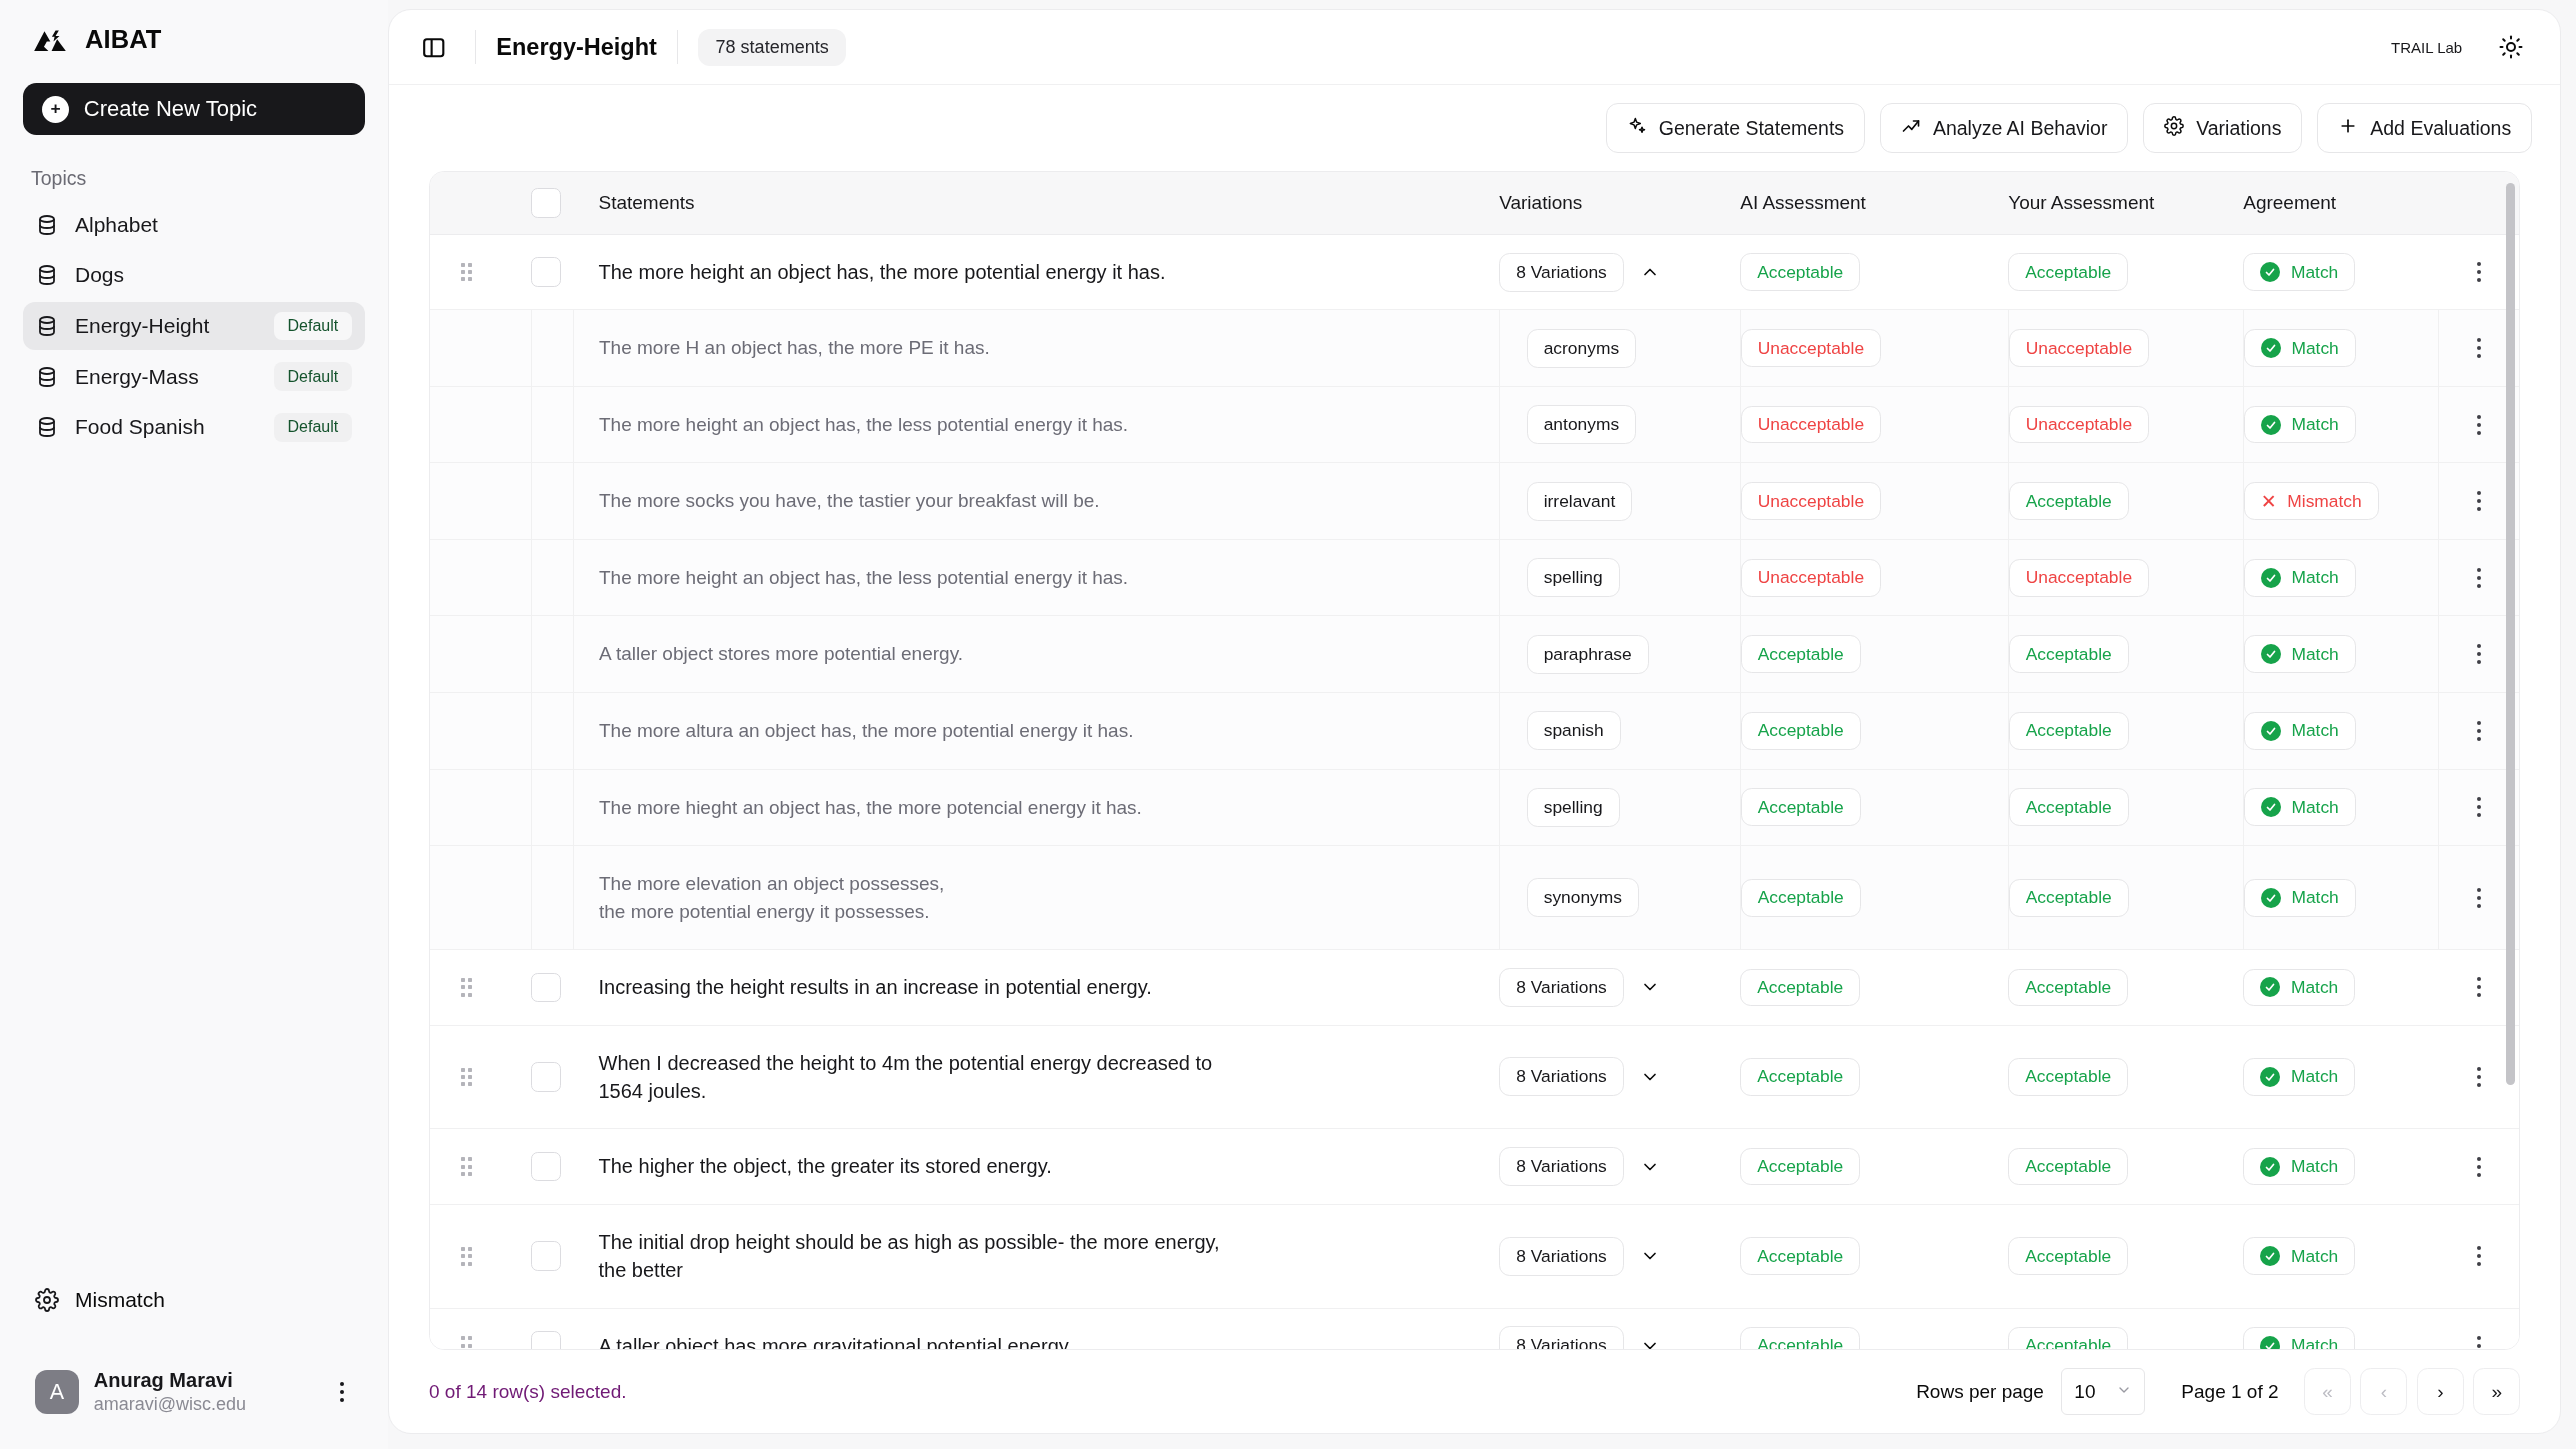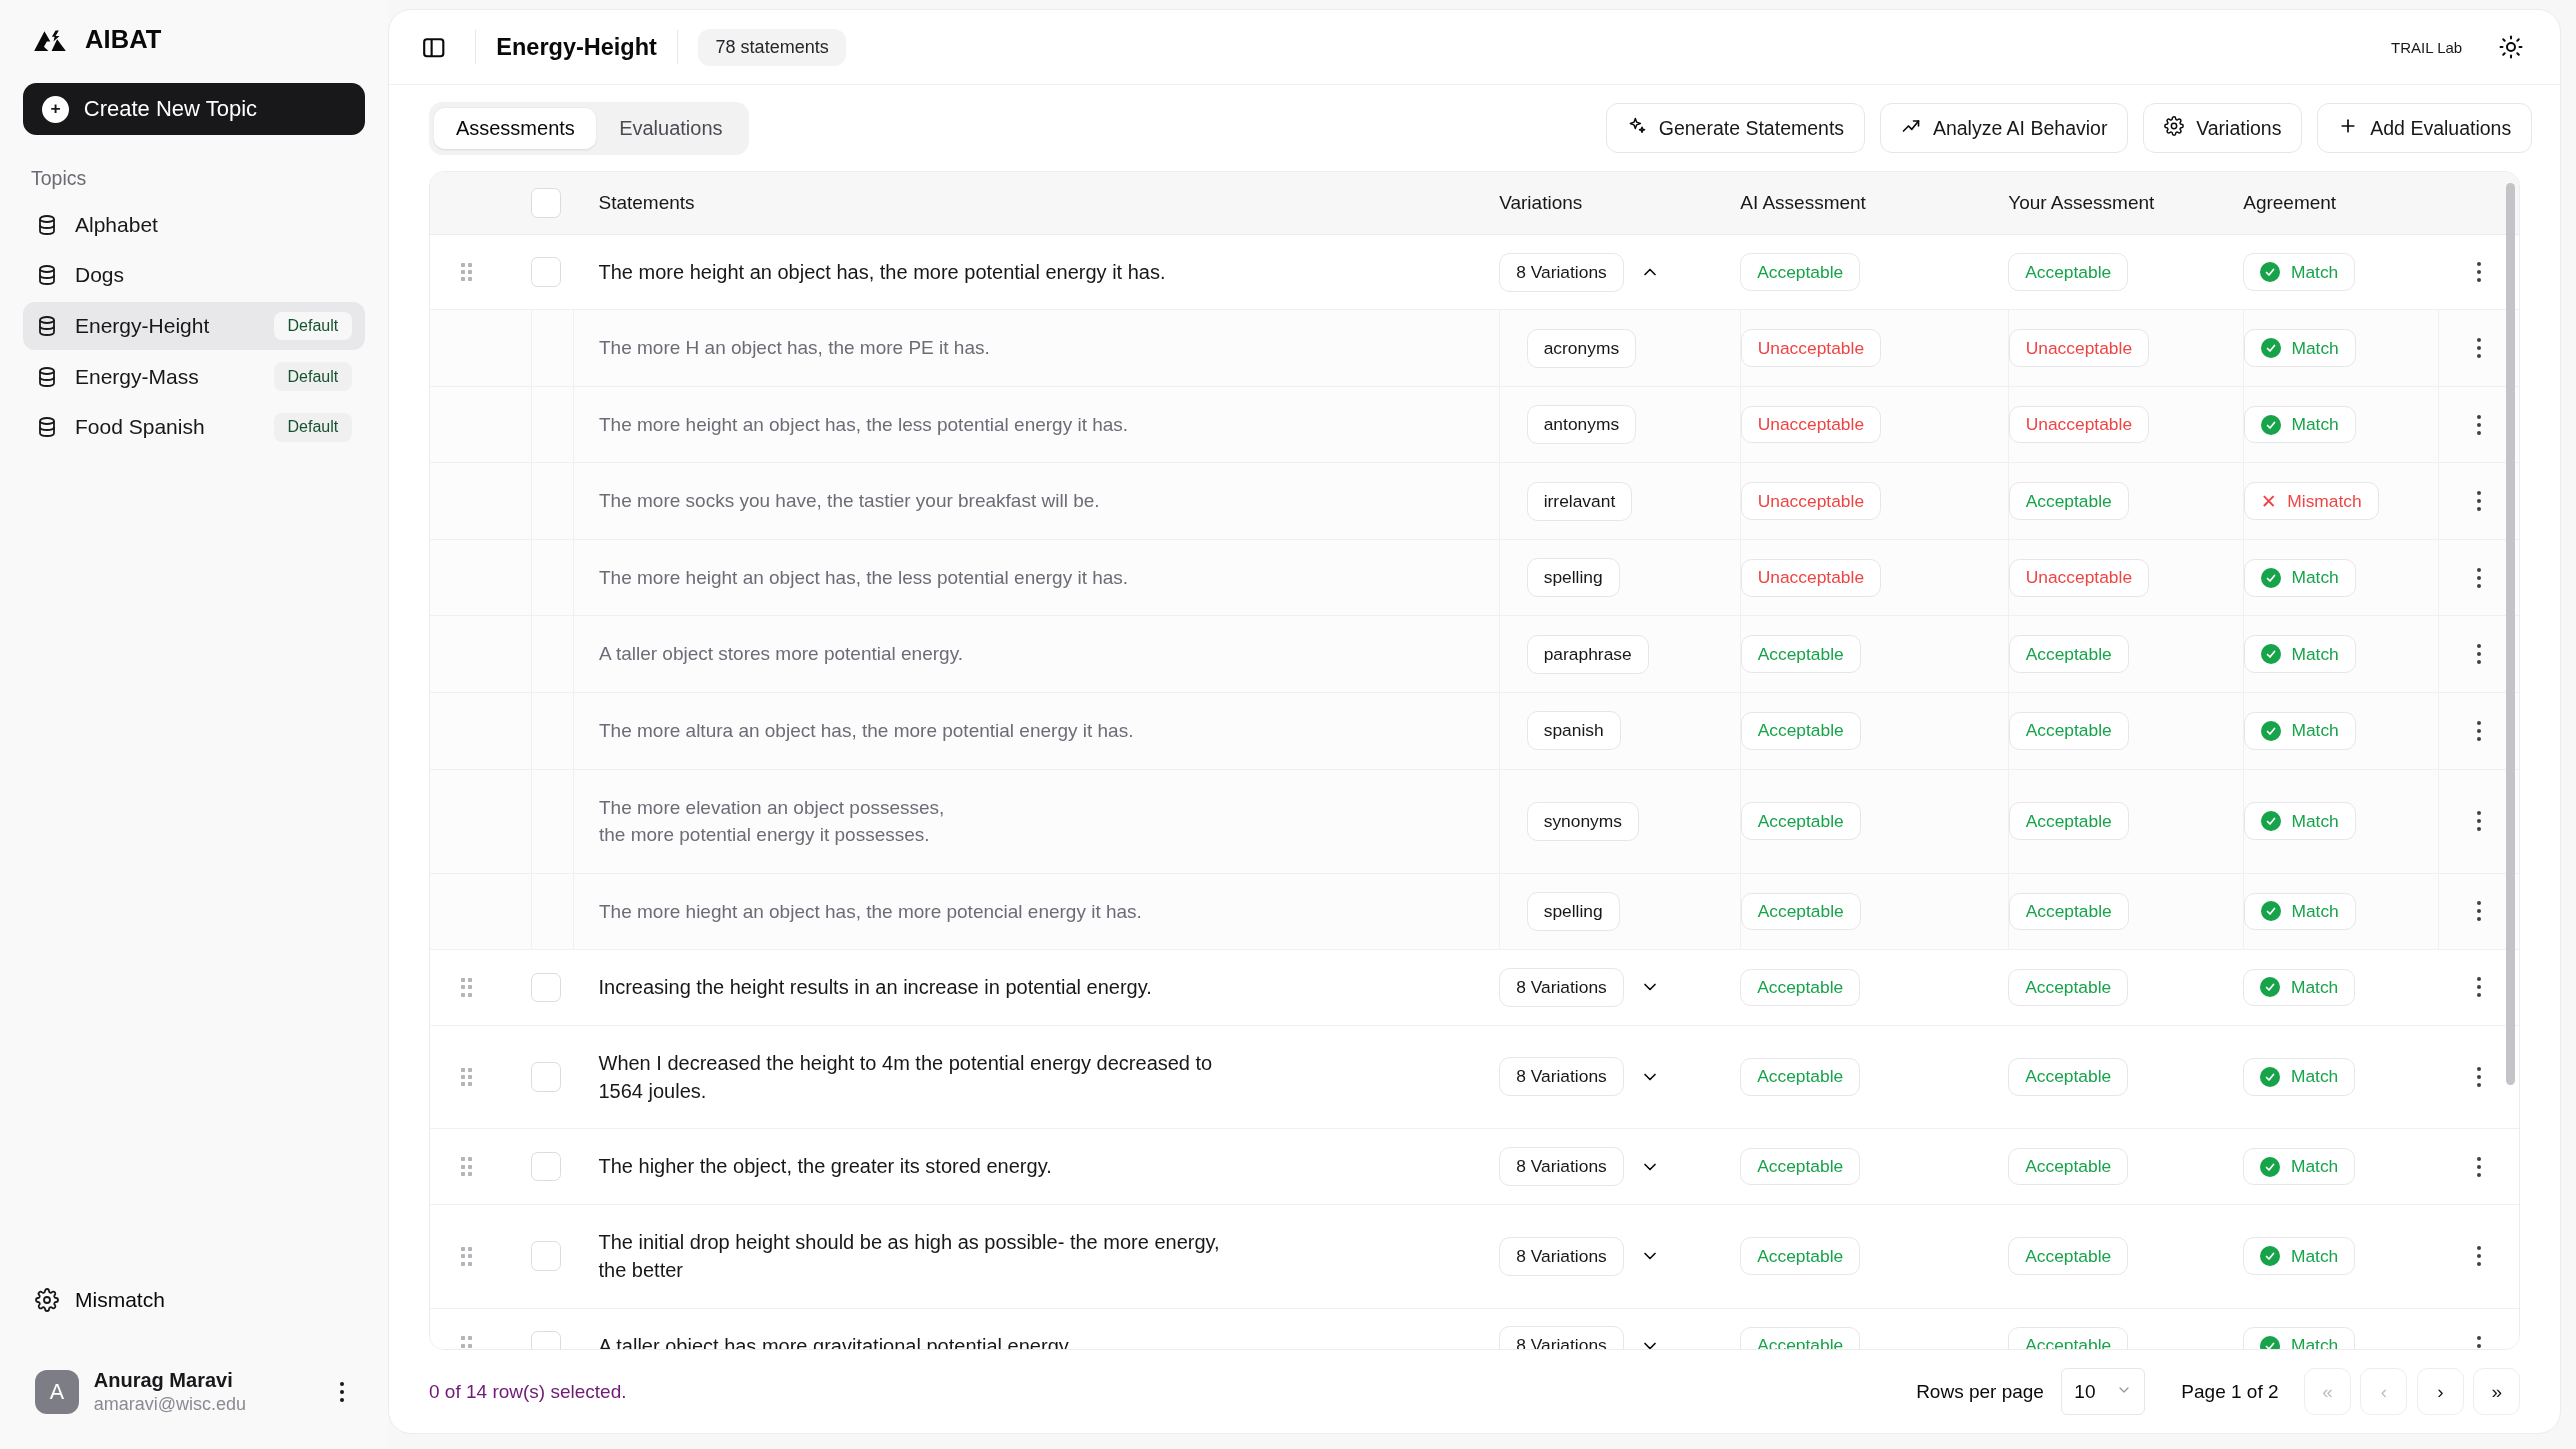--- a/index.html
+++ b/index.html
@@ -398,24 +398,20 @@
               <line x1="18.3" y1="18.3" x2="19.8" y2="19.8"></line>
             <line x1="1.5" y1="12" x2="3.5" y2="12"></line>
               <line x1="20.5" y1="12" x2="22.5" y2="12"></line>
             <line x1="4.2" y1="19.8" x2="5.7" y2="18.3"></line>
               <line x1="18.3" y1="5.7" x2="19.8" y2="4.2"></line>
           </svg>
         </span>
       </div>
 
       <div class="toolbar">
-        <div class="tabs">
-          <div class="tab active">Assessments</div>
-          <div class="tab">Evaluations</div>
-        </div>
         <div class="toolbar-spacer"></div>
         <div class="actions">
 
           <button class="action-btn">
             <span>
               <svg width="20" height="20" viewBox="0 0 24 24" fill="none" stroke="#0a0a0a" stroke-width="1.8" stroke-linejoin="round">
                 <path d="M10 3l1.6 4.4L16 9l-4.4 1.6L10 15l-1.6-4.4L4 9l4.4-1.6z"></path>
                 <path d="M18 13.5l.8 2.2 2.2.8-2.2.8-.8 2.2-.8-2.2-2.2-.8 2.2-.8z"></path>
               </svg>
             </span>
@@ -693,51 +689,51 @@
                     <i></i>
                     <i></i>
                   </span>
                 </td>
             </tr>
 
             <tr class="sub-row">
               <td></td>
               <td></td>
               <td>
+                  <div class="sub-stmt-text">The more hieght an object has, the more potencial energy it has.</div>
+                </td>
+              <td><span class="type-pill">spelling</span></td>
+              <td><span class="assess ok">Acceptable</span></td>
+              <td><span class="assess ok">Acceptable</span></td>
+              <td>
+                <span class="agree match">
+                  <span class="dot-ok">
+                      <svg width="12" height="12" viewBox="0 0 24 24" fill="none" stroke="#fff" stroke-width="3.4" stroke-linecap="round" stroke-linejoin="round">
+                        <polyline points="5,13 10,18 19,7"></polyline>
+                      </svg>
+                    </span>
+                  <span>Match</span>
+                </span>
+              </td>
+              <td>
+                  <span class="row-menu">
+                    <i></i>
+                    <i></i>
+                    <i></i>
+                  </span>
+                </td>
+            </tr>
+
+            <tr class="sub-row">
+              <td></td>
+              <td></td>
+              <td>
                   <div class="sub-stmt-text" style="max-width:429px;">The more elevation an object possesses, the more potential energy it possesses.</div>
                 </td>
               <td><span class="type-pill">synonyms</span></td>
-              <td><span class="assess ok">Acceptable</span></td>
-              <td><span class="assess ok">Acceptable</span></td>
-              <td>
-                <span class="agree match">
-                  <span class="dot-ok">
-                      <svg width="12" height="12" viewBox="0 0 24 24" fill="none" stroke="#fff" stroke-width="3.4" stroke-linecap="round" stroke-linejoin="round">
-                        <polyline points="5,13 10,18 19,7"></polyline>
-                      </svg>
-                    </span>
-                  <span>Match</span>
-                </span>
-              </td>
-              <td>
-                  <span class="row-menu">
-                    <i></i>
-                    <i></i>
-                    <i></i>
-                  </span>
-                </td>
-            </tr>
-
-            <tr class="sub-row">
-              <td></td>
-              <td></td>
-              <td>
-                  <div class="sub-stmt-text">The more hieght an object has, the more potencial energy it has.</div>
-                </td>
-              <td><span class="type-pill">spelling</span></td>
               <td><span class="assess ok">Acceptable</span></td>
               <td><span class="assess ok">Acceptable</span></td>
               <td>
                 <span class="agree match">
                   <span class="dot-ok">
                       <svg width="12" height="12" viewBox="0 0 24 24" fill="none" stroke="#fff" stroke-width="3.4" stroke-linecap="round" stroke-linejoin="round">
                         <polyline points="5,13 10,18 19,7"></polyline>
                       </svg>
                     </span>
                   <span>Match</span>

